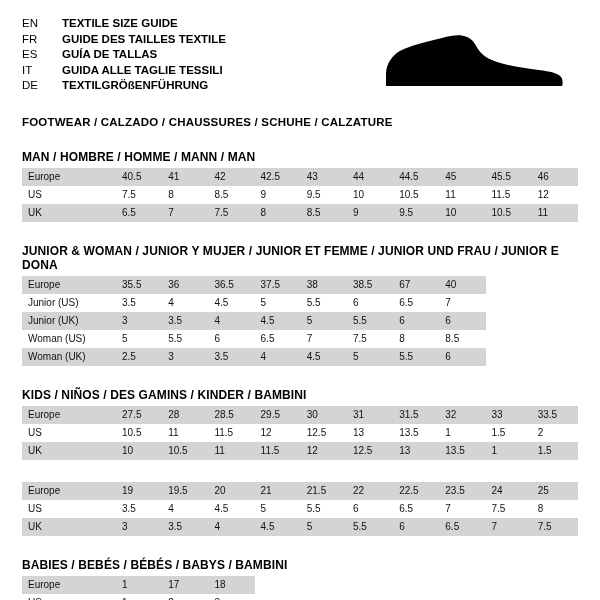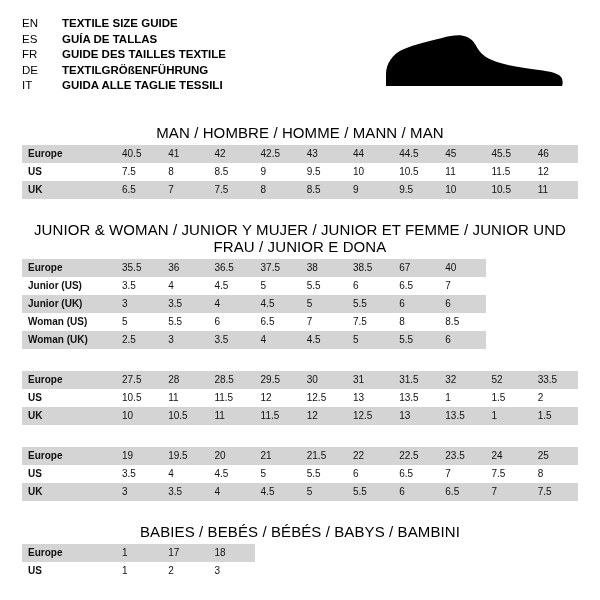--- a/index.html
+++ b/index.html
@@ -57,25 +57,24 @@
     font-weight: bold;
     margin-top: 14px;
     letter-spacing: 0.2px;
   }
 
   
   .group {
     margin-top: 22px;
   }
   .group-title {
-    font-size: 15px;
-    font-weight: normal;
+    font-size: 12px;
+    font-weight: bold;
     margin-bottom: 4px;
     letter-spacing: 0.1px;
-    text-align: center;
   }
   table.size {
     border-collapse: collapse;
     width: 100%;
     table-layout: fixed;
   }
   table.size td {
     font-size: 10px;
     line-height: 12px;
     padding: 3px 0 3px 6px;
@@ -85,67 +84,67 @@
     overflow: hidden;
   }
   table.size tr.shaded td {
     background: #d4d4d4;
   }
   table.size tr.plain td {
     background: #ffffff;
   }
   table.size td.label {
     width: 88px;
-    font-weight: bold;
   }
 
   
   .babies table.size {
     width: 100%;
   }
 </style>
 </head>
 <body>
 
 <div class="page">
 
   <div class="header">
     <table class="lang-table">
       <tbody>
         <tr>
           <td class="lang-code">EN</td>
           <td class="lang-name">TEXTILE SIZE GUIDE</td>
         </tr>
         <tr>
+          <td class="lang-code">FR</td>
+          <td class="lang-name">GUIDE DES TAILLES TEXTILE</td>
+        </tr>
+        <tr>
           <td class="lang-code">ES</td>
           <td class="lang-name">GUÍA DE TALLAS</td>
         </tr>
         <tr>
-          <td class="lang-code">FR</td>
-          <td class="lang-name">GUIDE DES TAILLES TEXTILE</td>
+          <td class="lang-code">IT</td>
+          <td class="lang-name">GUIDA ALLE TAGLIE TESSILI</td>
         </tr>
         <tr>
           <td class="lang-code">DE</td>
           <td class="lang-name">TEXTILGRÖßENFÜHRUNG</td>
-        </tr>
-        <tr>
-          <td class="lang-code">IT</td>
-          <td class="lang-name">GUIDA ALLE TAGLIE TESSILI</td>
         </tr>
       </tbody>
     </table>
 
     <div class="shoe-wrap">
       <svg viewBox="0 0 190 68" width="190" height="68" aria-hidden="true">
         <path fill="#000000" d="M8 46 C8 36 14 26 26 21 C38 16 52 13 64 10 C74 7.5 82 6 89 9 C95 11.5 97 16 100 21 C104 27 110 31 119 34 C131 38 147 40 161 42 C172 43.5 180 45 183 49 C185 52 185 56 184 58 L8 58 Z"></path>
         <path fill="#000000" d="M8 50 L184 50 L184 58 L8 58 Z"></path>
       </svg>
     </div>
   </div>
 
+  <div class="section-title">FOOTWEAR / CALZADO / CHAUSSURES / SCHUHE / CALZATURE</div>
 
   <div id="groups">
       <div class="group">
         <div class="group-title">MAN / HOMBRE / HOMME / MANN / MAN</div>
         <table class="size">
           <tbody>
             <tr class="shaded">
               <td class="label">Europe</td>
               <td>40.5</td>
               <td>41</td>
@@ -253,33 +252,34 @@
               <td>5</td>
               <td>5.5</td>
               <td>6</td>
               <td style="background: rgb(255, 255, 255);"></td>
               <td style="background: rgb(255, 255, 255);"></td>
             </tr>
           </tbody>
         </table>
       </div>
       <div class="group">
+        <div class="group-title">KIDS / NIÑOS / DES GAMINS / KINDER / BAMBINI</div>
         <table class="size">
           <tbody>
             <tr class="shaded">
               <td class="label">Europe</td>
               <td>27.5</td>
               <td>28</td>
               <td>28.5</td>
               <td>29.5</td>
               <td>30</td>
               <td>31</td>
               <td>31.5</td>
               <td>32</td>
-              <td>52</td>
+              <td>33</td>
               <td>33.5</td>
             </tr>
             <tr class="plain">
               <td class="label">US</td>
               <td>10.5</td>
               <td>11</td>
               <td>11.5</td>
               <td>12</td>
               <td>12.5</td>
               <td>13</td>

